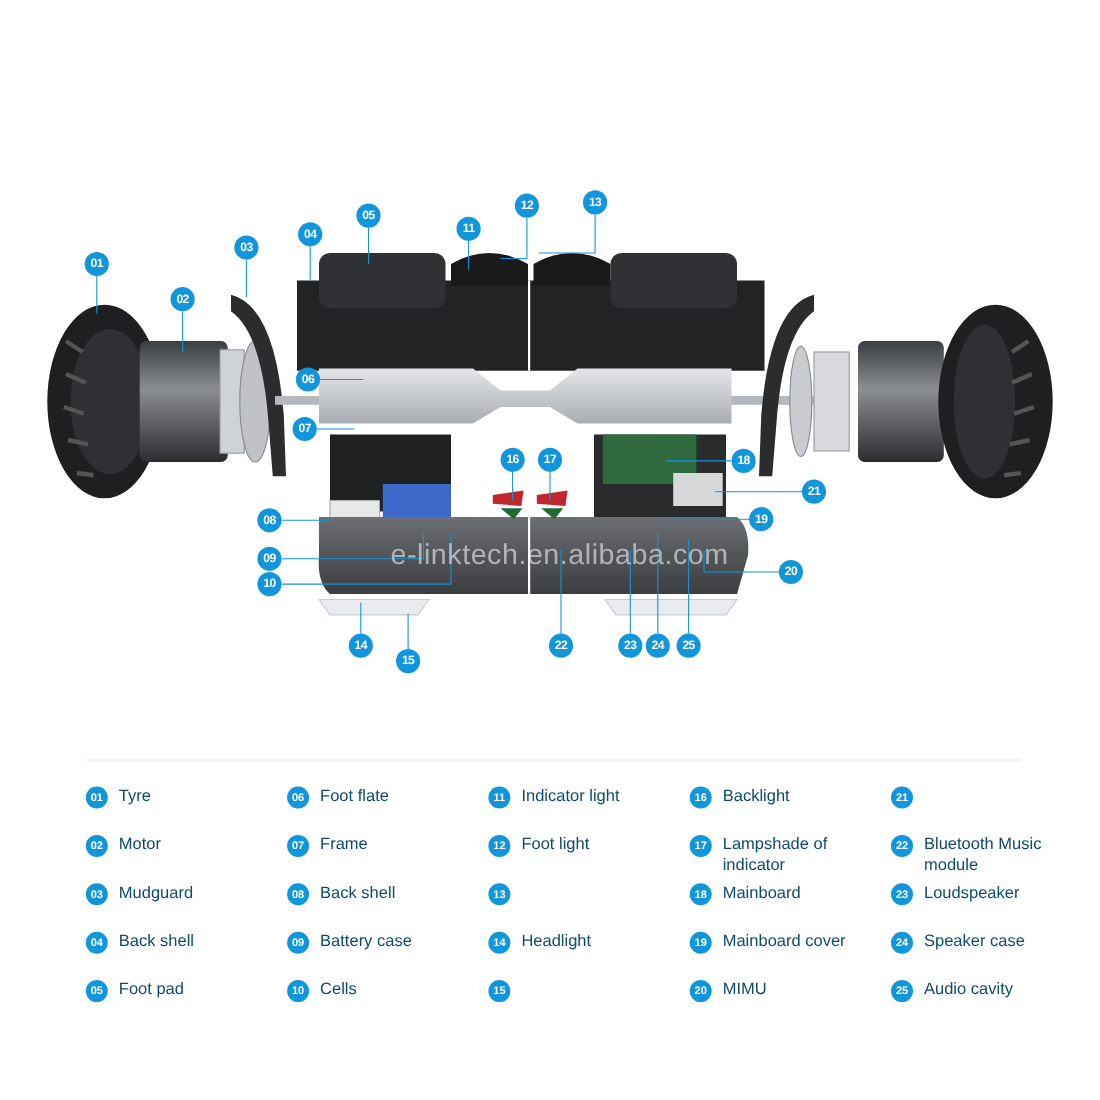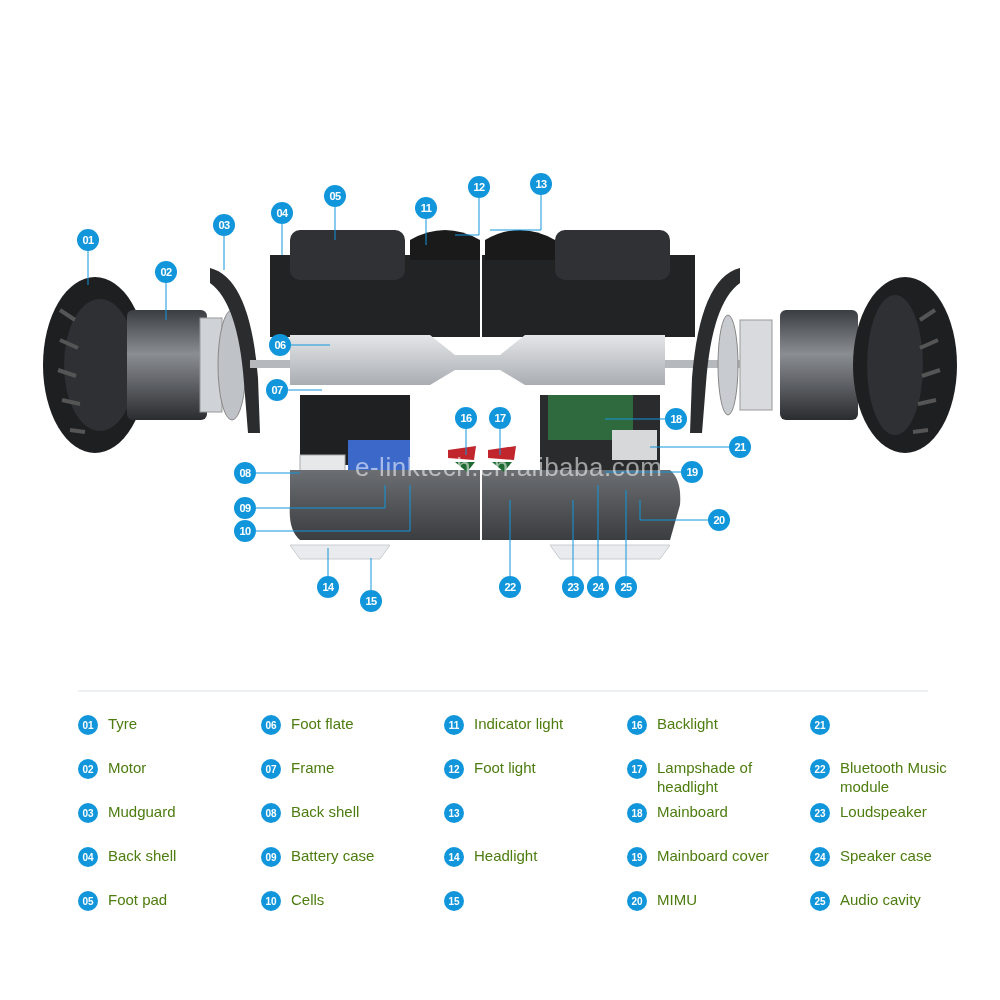--- a/index.html
+++ b/index.html
@@ -1,25 +1,25 @@
 <!DOCTYPE html>
 <html><head>
 <meta charset="utf-8">
 <style>
   html,body{margin:0;padding:0;background:#ffffff;}
   body{width:1000px;height:1000px;position:relative;overflow:hidden;font-family:"Liberation Sans",sans-serif;color:#333;}
   .diagram{position:absolute;left:0;top:0;width:1000px;height:660px;}
   .diagram svg{position:absolute;left:0;top:0;}
   .callout{position:absolute;width:22px;height:22px;border-radius:50%;background:#1296db;color:#fff;font-size:11px;font-weight:bold;display:flex;align-items:center;justify-content:center;letter-spacing:-0.5px;}
-  .watermark{position:absolute;left:355px;top:452px;font-size:26px;color:rgba(255,255,255,0.55);letter-spacing:0.5px;}
+  .watermark{position:absolute;left:355px;top:489px;font-size:26px;color:rgba(255,255,255,0.55);letter-spacing:0.5px;}
   .divider{position:absolute;left:78px;top:690px;width:850px;height:2px;background:#eef1f3;}
   .legend{position:absolute;left:78px;top:714px;width:880px;display:grid;grid-template-columns:183px 183px 183px 183px 160px;grid-template-rows:repeat(5,44px);grid-auto-flow:column;}
   .item{display:flex;align-items:flex-start;}
   .badge{width:20px;height:20px;border-radius:50%;background:#1296db;color:#fff;font-size:10px;font-weight:bold;display:flex;align-items:center;justify-content:center;flex:none;margin-top:1px;}
-  .label{margin-left:10px;font-size:15px;line-height:19px;color:#4d7c0f;width:120px;}
+  .label{margin-left:10px;font-size:15px;line-height:19px;color:#0c4a6e;width:120px;}
 </style>
 </head>
 <body>
 
 <div class="diagram">
   <svg width="1000" height="660" viewBox="0 0 1000 660">
     <defs>
       <linearGradient id="motorG" x1="0" y1="0" x2="0" y2="1">
         <stop offset="0" stop-color="#3a3d42"></stop>
           <stop offset="0.4" stop-color="#8a8d92"></stop>
@@ -209,21 +209,21 @@
     </div>
     <div class="item">
       <span class="badge">15</span>
     </div>
     <div class="item">
       <span class="badge">16</span>
       <span class="label">Backlight</span>
     </div>
     <div class="item">
       <span class="badge">17</span>
-      <span class="label">Lampshade of headlight</span>
+      <span class="label">Lampshade of indicator</span>
     </div>
     <div class="item">
       <span class="badge">18</span>
       <span class="label">Mainboard</span>
     </div>
     <div class="item">
       <span class="badge">19</span>
       <span class="label">Mainboard cover</span>
     </div>
     <div class="item">

